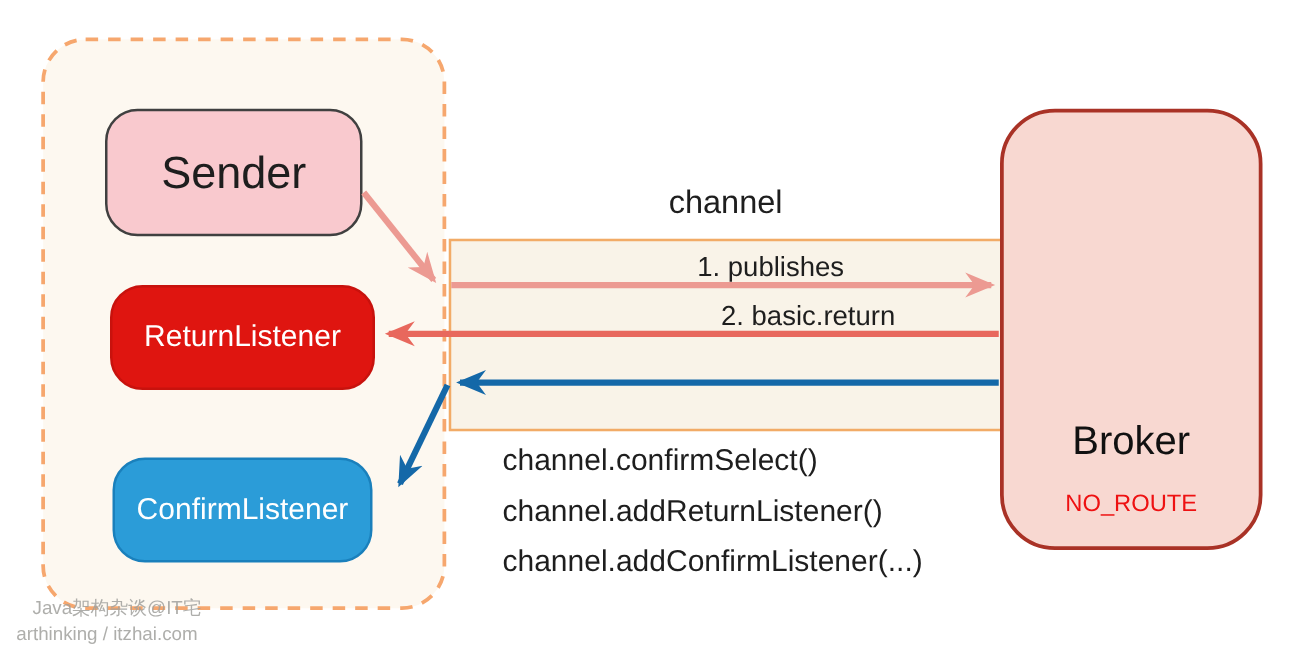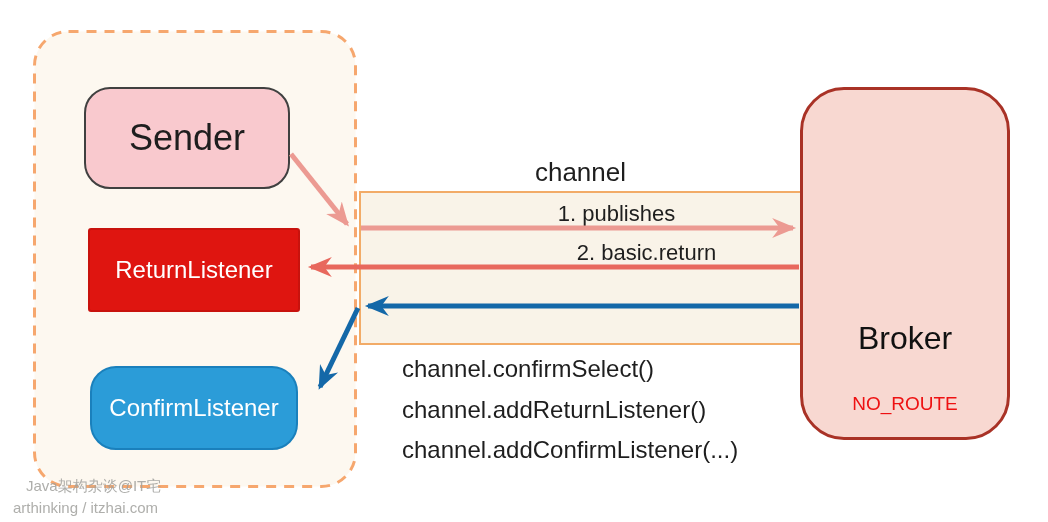--- a/index.html
+++ b/index.html
@@ -16,50 +16,50 @@
     display:flex; align-items:center; justify-content:center;
     text-align:center; z-index:2;
   }
   .node-sender {
     left:84px; top:87px; width:206px; height:102px;
     background:#F9C9CE; border:2px solid #404040; border-radius:26px;
     font-size:36px; color:#1E1E1E;
   }
   .node-return {
     left:88px; top:228px; width:212px; height:84px;
-    background:#DF1510; border:2px solid #C8120D; border-radius:3px;
+    background:#DF1510; border:2px solid #C8120D; border-radius:26px;
     font-size:24px; color:#FFFFFF;
   }
   .node-confirm {
     left:90px; top:366px; width:208px; height:84px;
     background:#2B9CD8; border:2px solid #1A80BC; border-radius:26px;
     font-size:24px; color:#FFFFFF;text-align:right;
   }
   .node-broker {
     left:800px; top:87px; width:210px; height:353px;
     background:#F8D8D1; border:3px solid #A93226; border-radius:44px;
     z-index:4;
   }
   .broker-label {
-    position:absolute; left:0; top:230px; width:100%; text-align:center;
+    position:absolute; left:0; top:244px; width:100%; text-align:center;
     font-size:32px; color:#111111;
   }
   .broker-status {
     position:absolute; left:0; top:303px; width:100%; text-align:center;
     font-size:19px; color:#EE1112;
   }
 
   .channel-band {
     position:absolute; left:359px; top:191px; width:443px; height:154px;
     box-sizing:border-box; background:#F9F3E8; border:2px solid #F2AB67;
     z-index:1;
   }
   .channel-label {
     position:absolute; left:359px; top:146px; width:443px; text-align:center;
-    font-size:26px; color:#1E1E1E; z-index:2;margin-top:11px;
+    font-size:26px; color:#1E1E1E; z-index:2;
   }
   .msg-label {
     position:absolute; width:443px; text-align:center;
     font-size:22px; line-height:27px; color:#1E1E1E; z-index:2;margin-left:36px;
   }
   .msg-1 { left:359px; top:200px; }
   .msg-2 { left:389px; top:239px; }
   .msg-3 { left:363px; top:276px; }
 
   .code-line {

